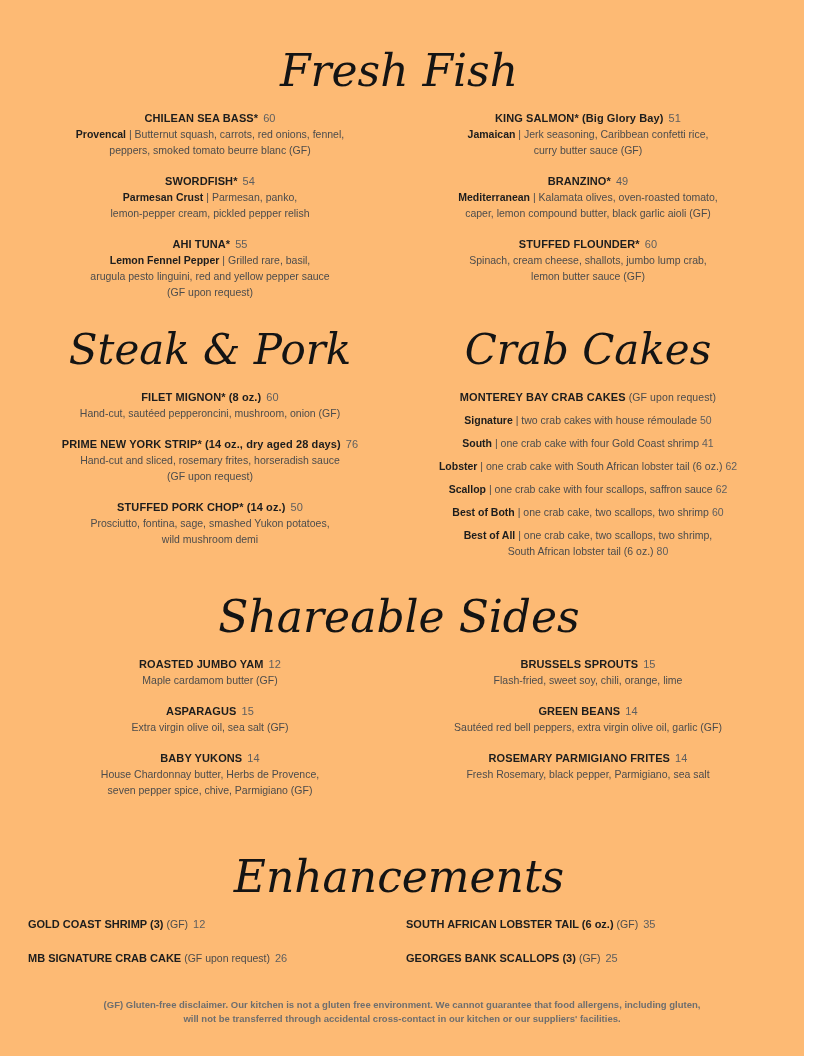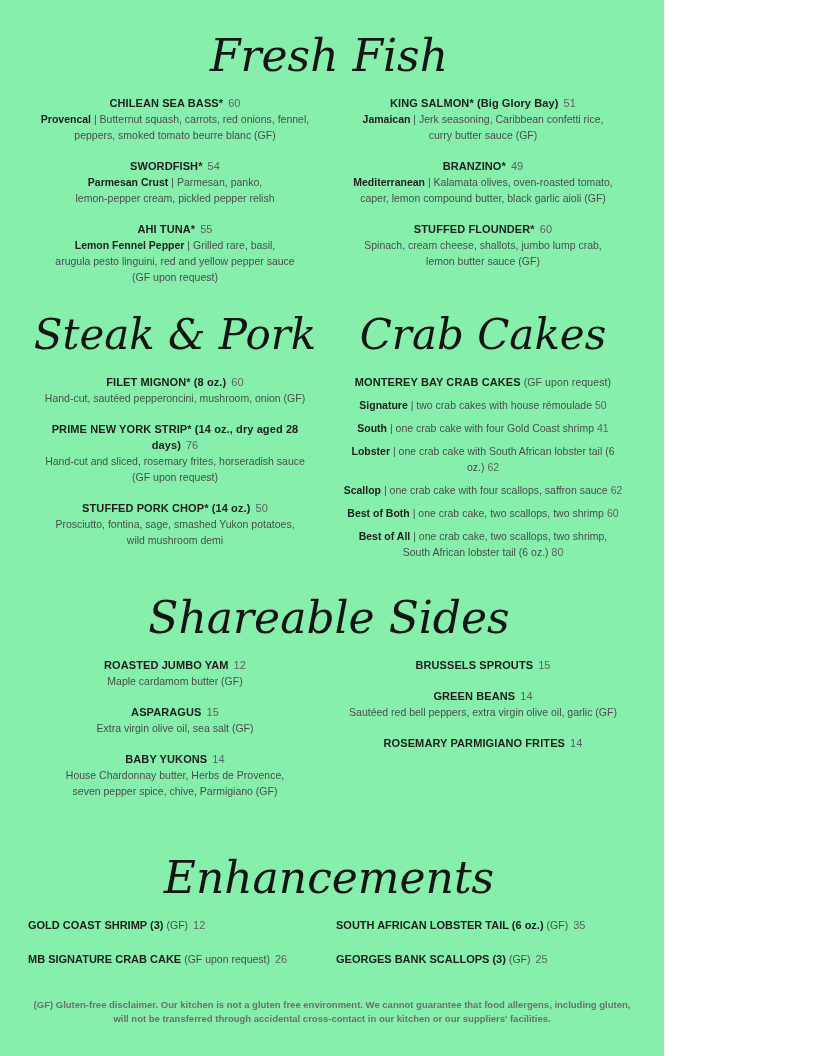--- a/index.html
+++ b/index.html
@@ -1,21 +1,21 @@
 <!DOCTYPE html>
 <html><head>
 <meta charset="utf-8">
 <style>
   html,body{margin:0;padding:0;background:#ffffff;}
   .page{
     position:relative;
-    width:664px;height:1056px;
+    width:804px;height:1056px;
     box-sizing:border-box;
-    padding:30px 34px 0 28px;
-    background:#86efac;
+    padding:45px 34px 0 28px;
+    background:#fdba74;
     font-family:"Liberation Sans",sans-serif;
     color:#1d1d1d;
     overflow:hidden;
   }
   .script{
     font-family:"DejaVu Serif",serif;
     font-style:italic;
     font-weight:400;
     color:#141414;
     text-align:center;
@@ -159,29 +159,31 @@
         <div class="t"><span class="nm">BABY YUKONS</span><span class="pr">14</span></div>
         <div class="d"><span>House Chardonnay butter, Herbs de Provence,
 seven pepper spice, chive, Parmigiano (GF)</span></div>
       </div>
 
     </div>
     <div class="col">
 
       <div class="dish">
         <div class="t"><span class="nm">BRUSSELS SPROUTS</span><span class="pr">15</span></div>
+        <div class="d"><span>Flash-fried, sweet soy, chili, orange, lime</span></div>
       </div>
 
       <div class="dish">
         <div class="t"><span class="nm">GREEN BEANS</span><span class="pr">14</span></div>
         <div class="d"><span>Sautéed red bell peppers, extra virgin olive oil, garlic (GF)</span></div>
       </div>
 
       <div class="dish">
         <div class="t"><span class="nm">ROSEMARY PARMIGIANO FRITES</span><span class="pr">14</span></div>
+        <div class="d"><span>Fresh Rosemary, black pepper, Parmigiano, sea salt</span></div>
       </div>
 
     </div>
   </div>
 
   <h1 class="script sec4-head">Enhancements</h1>
   <div class="cols">
     <div class="col">
 
       <div class="enh"><span class="nm">GOLD COAST SHRIMP (3)</span><span class="note">(GF)</span><span class="pr">12</span></div>

